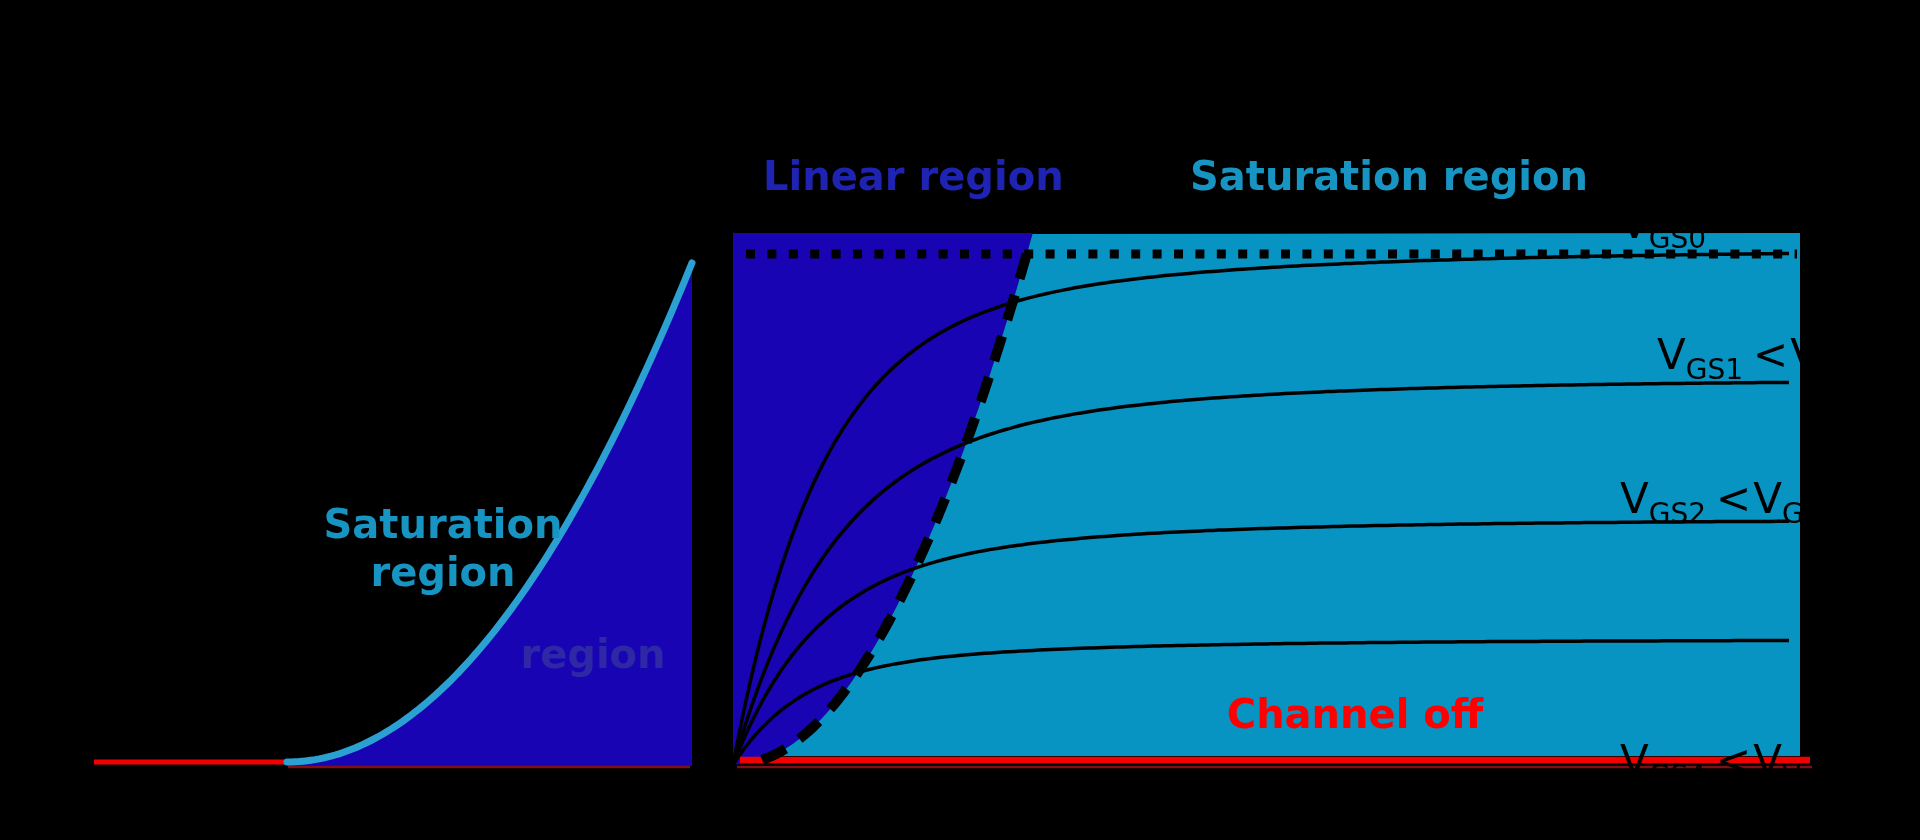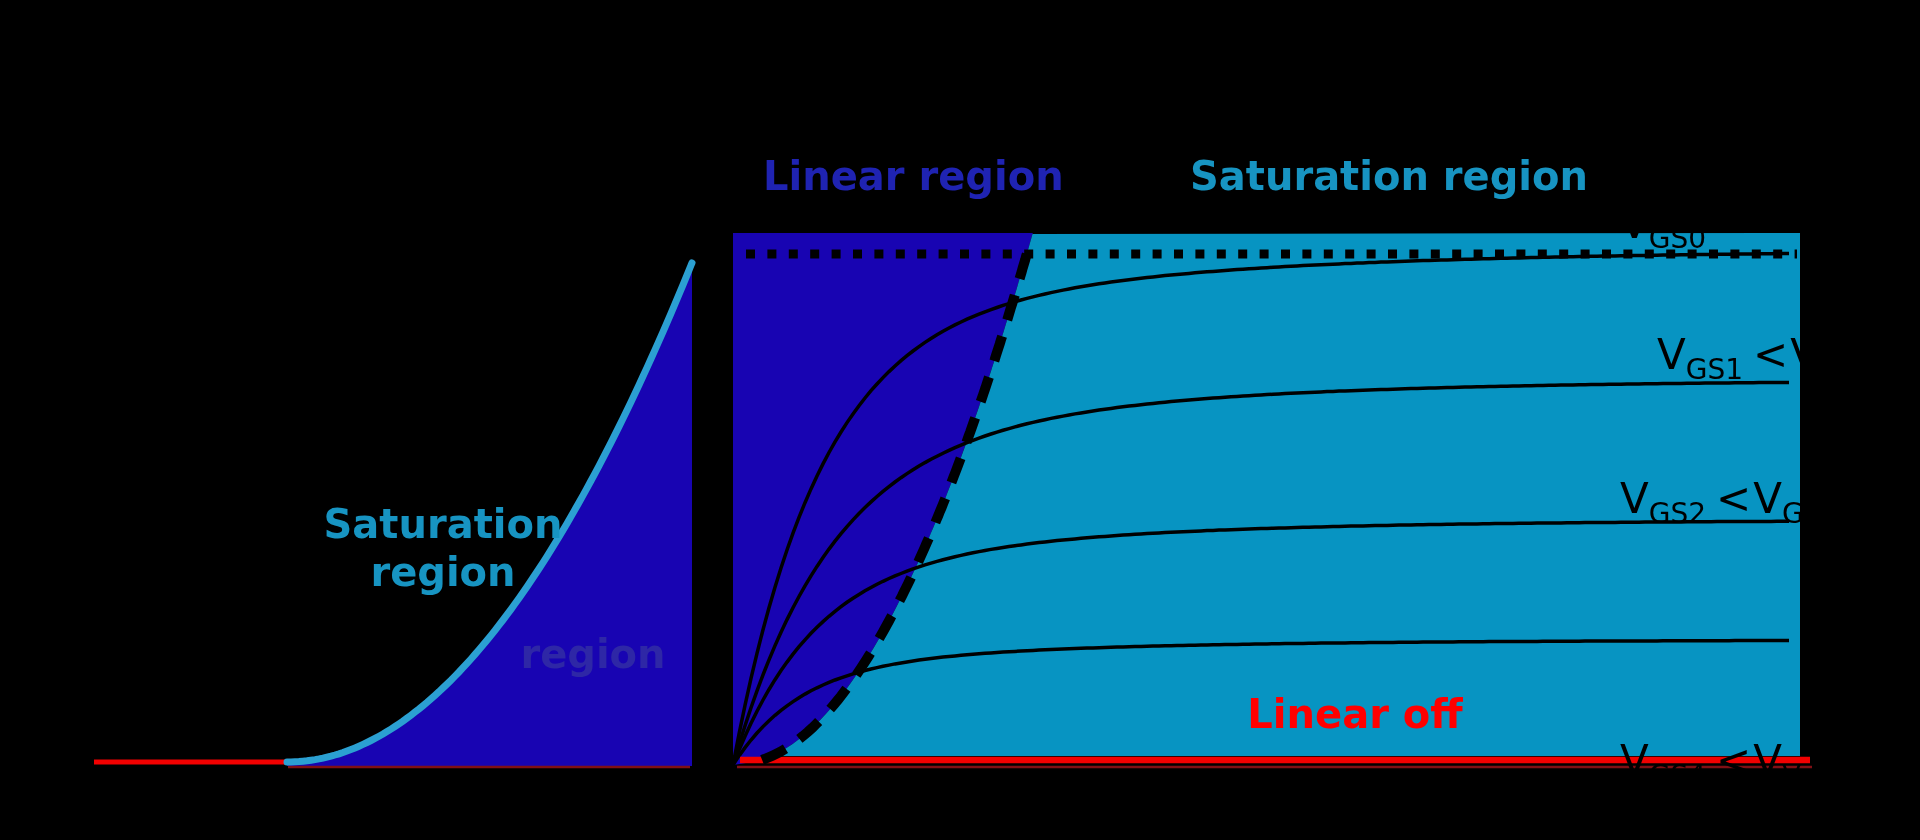--- a/index.html
+++ b/index.html
@@ -56,20 +56,20 @@
   <div class="region-label sat-left">
     <div>Saturation</div>
     <div>region</div>
   </div>
   <div class="region-label ghost">
     <div>region</div>
   </div>
 
   <div class="title-label linear-title">Linear region</div>
   <div class="title-label sat-title">Saturation region</div>
-  <div class="channel-right">Linear off</div>
+  <div class="channel-right">Channel off</div>
 
   <div class="vlabel vl0"><span>V</span><sub>GS0</sub><span class="lt"></span><span></span><sub></sub></div>
   <div class="vlabel vl1"><span>V</span><sub>GS1</sub><span class="lt">&lt;</span><span>V</span><sub>GS0</sub></div>
   <div class="vlabel vl2"><span>V</span><sub>GS2</sub><span class="lt">&lt;</span><span>V</span><sub>GS1</sub></div>
   <div class="vlabel vl4"><span>V</span><sub>GS4</sub><span class="lt">&lt;</span><span>V</span><sub>Vp</sub></div>
 
 </div>
 
 </body></html>

